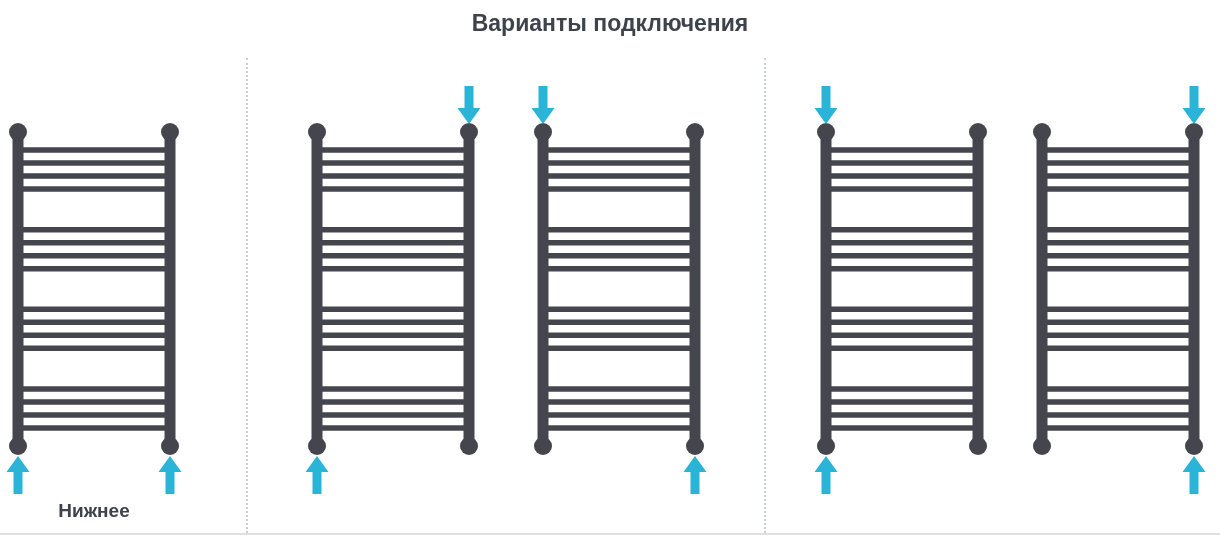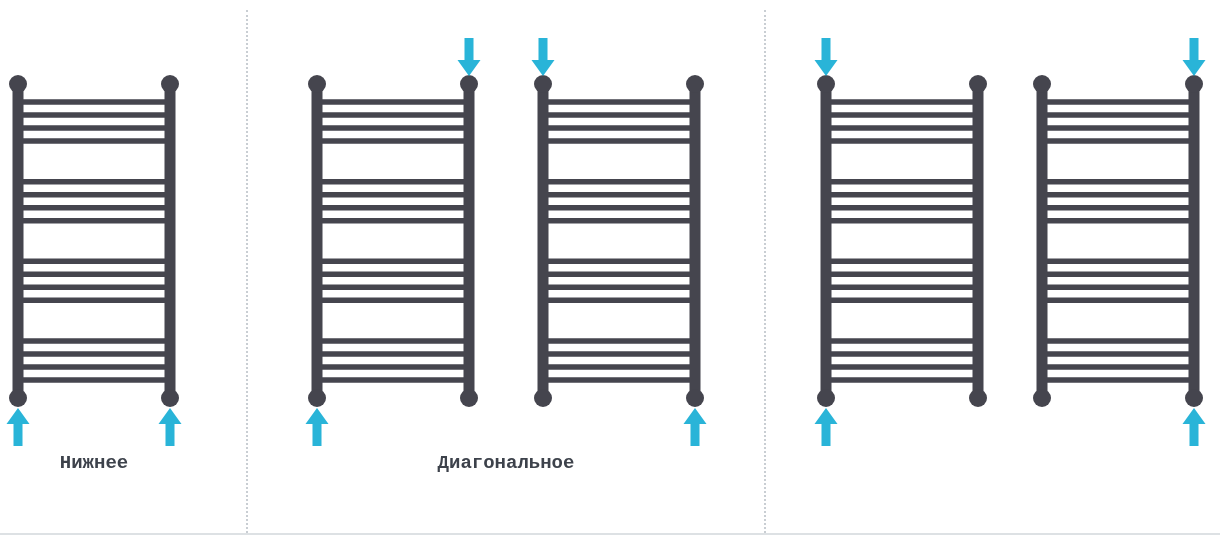--- a/index.html
+++ b/index.html
@@ -37,21 +37,20 @@
     align-items: center;
   }
   .section--left  { width: 246px; align-items: flex-start; padding-left: 6px; }
   .section--center{ width: 516px; align-items: center; }
   .section--right { width: 452px; align-items: flex-end; padding-right: 12px; }
   .group {
     display: flex;
     flex-direction: column;
     align-items: center;
     margin-top: 36px;
-    font-family: Liberation Mono, monospace;
   }
   .ladders { display: flex; }
   .gap-50 { gap: 50px; }
   .gap-40 { gap: 40px; }
   .ladder { width: 176px; height: 412px; }
   .label {
     margin-top: 4px;
     font-size: 19px;
     font-weight: 700;
     text-align: center;
@@ -60,20 +59,21 @@
     height: 2px;
     background: #dde1e4;
     margin-bottom: 5px;
   }
 </style>
 </head>
 <body>
 
 <div class="page">
 
+  <div class="title">Варианты подключения</div>
 
   <div class="row">
 
     <div class="section section--left">
       <div class="group">
         <div class="ladders">
           <div class="ladder"><svg width="176" height="412" viewBox="0 0 176 412" xmlns="http://www.w3.org/2000/svg">
                 <line x1="12" y1="48" x2="12" y2="362" stroke="#45454e" stroke-width="11"></line>
                 <line x1="164" y1="48" x2="164" y2="362" stroke="#45454e" stroke-width="11"></line>
                 <circle cx="12" cy="48" r="9" fill="#45454e"></circle>
@@ -155,21 +155,20 @@
                 <line x1="17" y1="251.3" x2="159" y2="251.3" stroke="#45454e" stroke-width="5.5"></line>
                 <line x1="17" y1="264.3" x2="159" y2="264.3" stroke="#45454e" stroke-width="5.5"></line>
                 <line x1="17" y1="305.0" x2="159" y2="305.0" stroke="#45454e" stroke-width="5.5"></line>
                 <line x1="17" y1="318.0" x2="159" y2="318.0" stroke="#45454e" stroke-width="5.5"></line>
                 <line x1="17" y1="331.0" x2="159" y2="331.0" stroke="#45454e" stroke-width="5.5"></line>
                 <line x1="17" y1="344.0" x2="159" y2="344.0" stroke="#45454e" stroke-width="5.5"></line>
                 <path fill="#29b4d8" d="M 7.5 2 L 16.5 2 L 16.5 24 L 23.5 24 L 12 40 L 0.5 24 L 7.5 24 Z"></path>
                 <path fill="#29b4d8" d="M 164 372 L 175.5 388 L 168.5 388 L 168.5 410 L 159.5 410 L 159.5 388 L 152.5 388 Z"></path>
               </svg></div>
         </div>
-        <div class="label">Диагональное</div>
       </div>
     </div>
 
     <div class="divider"></div>
 
     <div class="section section--right">
       <div class="group">
         <div class="ladders gap-40">
           <div class="ladder"><svg width="176" height="412" viewBox="0 0 176 412" xmlns="http://www.w3.org/2000/svg">
                 <line x1="12" y1="48" x2="12" y2="362" stroke="#45454e" stroke-width="11"></line>

